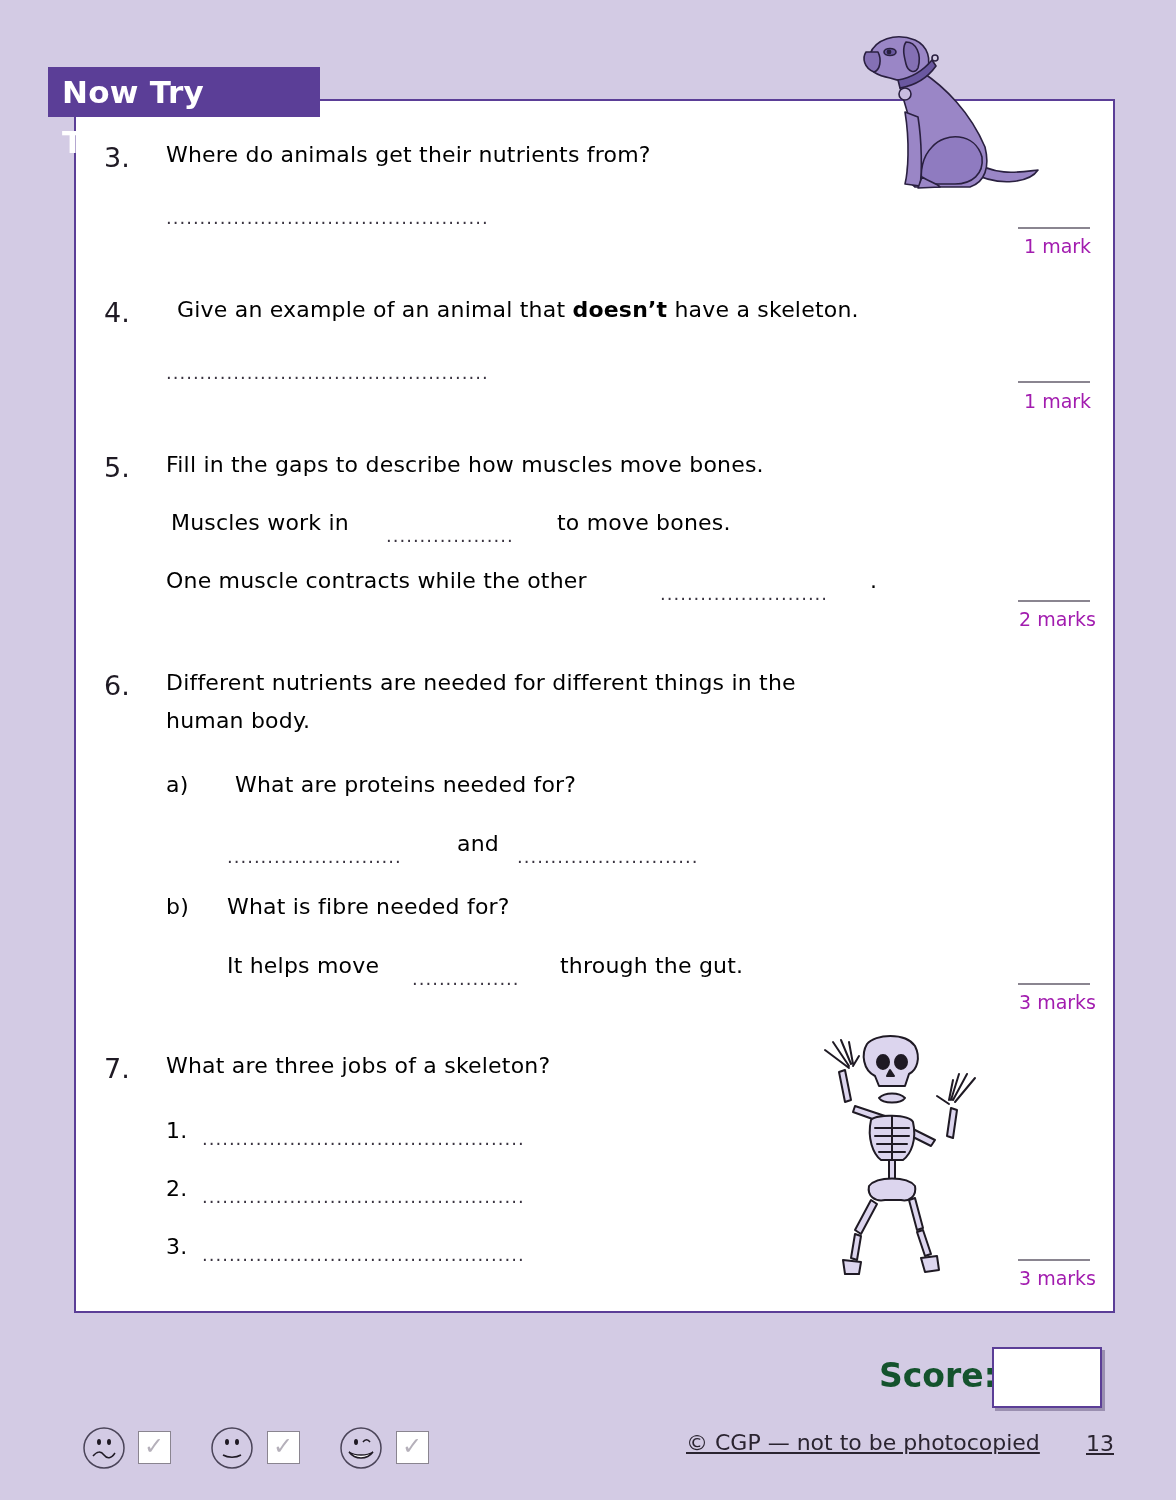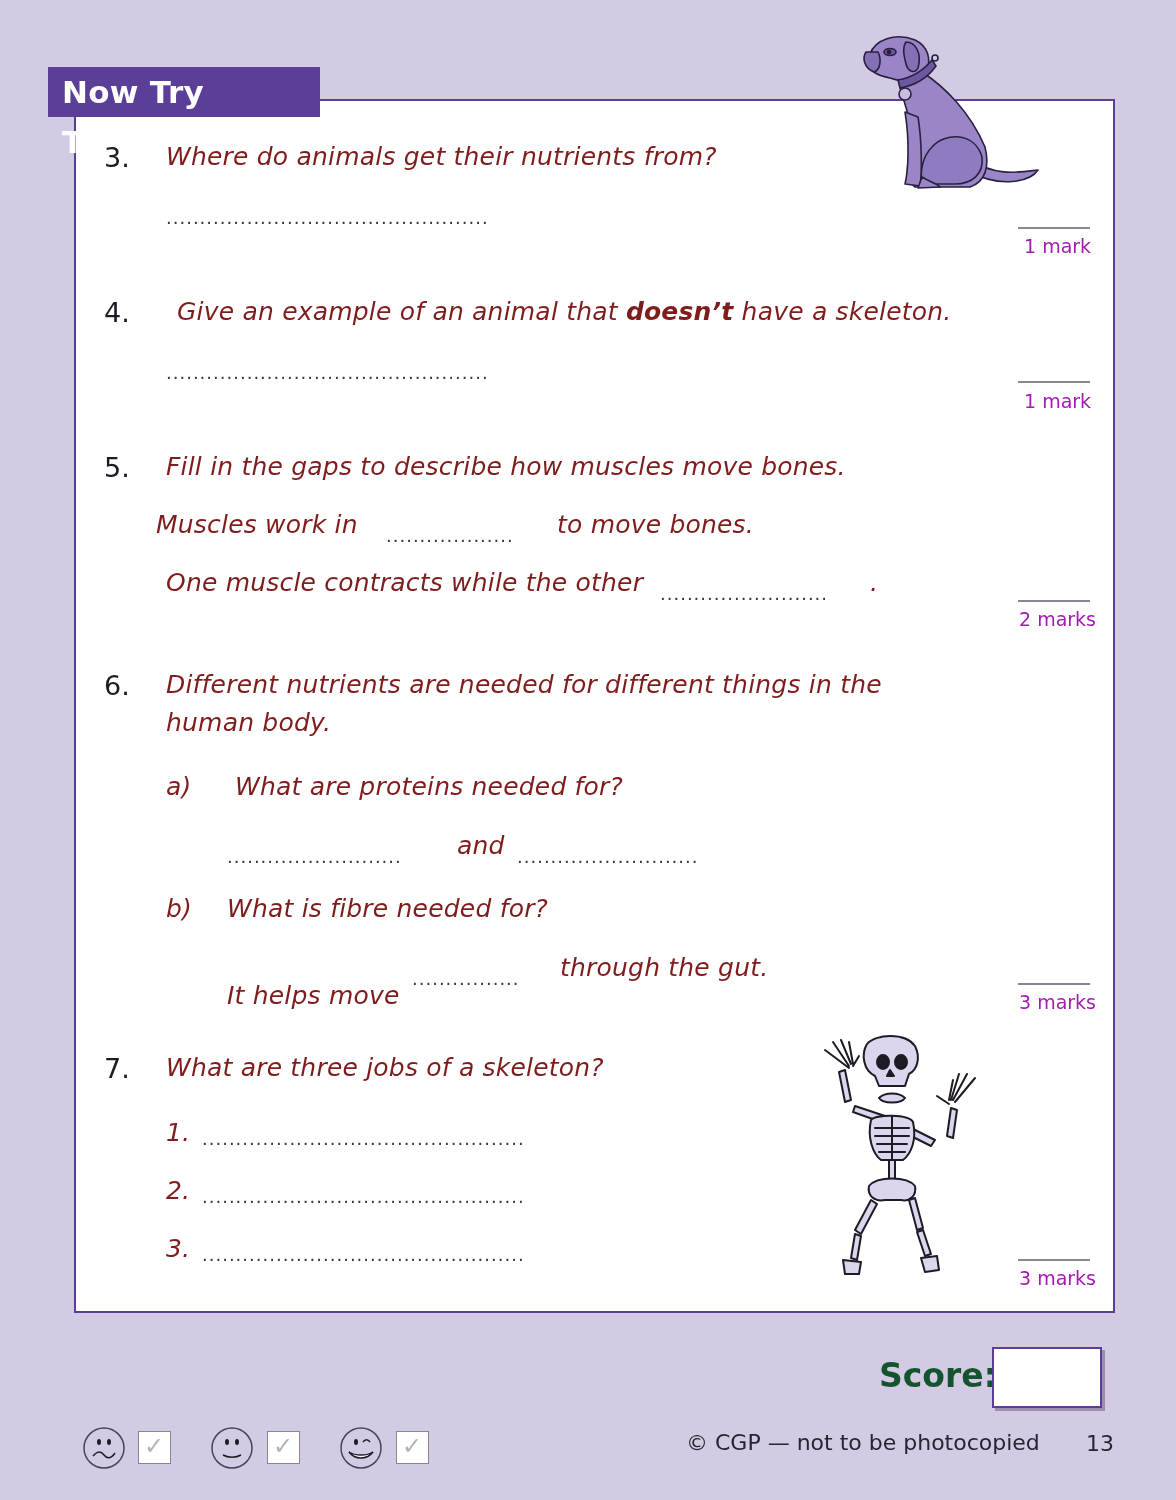--- a/index.html
+++ b/index.html
@@ -25,39 +25,39 @@
     background: #5b3e97;
     color: #ffffff;
     font-family: "DejaVu Sans", sans-serif;
     font-weight: bold;
     font-size: 31px;
     line-height: 50px;
     padding-left: 14px;
     letter-spacing: 0.3px;
   }
   .abs { position: absolute; white-space: nowrap; }
-  .q-text { font-size: 25px; color: #7f1d1d; letter-spacing: 0.2px; font-style: italic; }
+  .q-text { font-size: 22px; color: #000000; letter-spacing: 0.2px; }
   .q-num { font-size: 27px; color: #1f1a24; }
   .dots { font-size: 18px; color: #3a3440; letter-spacing: 1px; }
   .mark-line {
     position: absolute; width: 72px; height: 2px; background: #8a8590;
   }
   .mark-label { font-size: 19px; color: #a21caf; }
   .dog, .skeleton { position: absolute; }
   .score-label {
     font-weight: bold; font-size: 33px; color: #14532d;
   }
   .score-box {
     position: absolute; left: 992px; top: 1347px;
     width: 110px; height: 61px;
     background: #fff;
     border: 2.5px solid #5b3e97;
     box-shadow: 3px 3px 0 #9a8fb0;
   }
-  .footer-text { font-size: 22px; color: #2a2430; }
+  .footer-text { font-size: 22px; color: #2a2430; text-decoration: underline; }
   .face { position: absolute; }
   .tickbox {
     position: absolute; width: 33px; height: 33px;
     background: #fff; border: 1.5px solid #8a8590;
   }
 </style>
 </head>
 <body>
 
 <div class="frame"></div>
@@ -100,42 +100,42 @@
 <div class="abs q-num" style="left:104px;top:297px;">4.</div>
 <div class="abs q-text" style="left:177px;top:297px;">
   <span>Give an example of an animal that </span><b>doesn’t</b><span> have a skeleton.</span>
 </div>
 <div class="abs dots" style="left:166px;top:362px;">................................................</div>
 <div class="mark-line" style="left:1018px;top:381px;"></div>
 <div class="abs mark-label" style="left:1024px;top:390px;">1 mark</div>
 
 <div class="abs q-num" style="left:104px;top:452px;">5.</div>
 <div class="abs q-text" style="left:166px;top:452px;">Fill in the gaps to describe how muscles move bones.</div>
-<div class="abs q-text" style="left:156px;top:510px;">Muscles work in</div>
+<div class="abs q-text" style="left:171px;top:510px;">Muscles work in</div>
 <div class="abs dots" style="left:386px;top:525px;">...................</div>
 <div class="abs q-text" style="left:557px;top:510px;">to move bones.</div>
 <div class="abs q-text" style="left:166px;top:568px;">One muscle contracts while the other</div>
 <div class="abs dots" style="left:660px;top:583px;">.........................</div>
 <div class="abs q-text" style="left:870px;top:568px;">.</div>
 <div class="mark-line" style="left:1018px;top:600px;"></div>
 <div class="abs mark-label" style="left:1019px;top:608px;">2 marks</div>
 
 <div class="abs q-num" style="left:104px;top:670px;">6.</div>
 <div class="abs q-text" style="left:166px;top:670px;">Different nutrients are needed for different things in the</div>
 <div class="abs q-text" style="left:166px;top:708px;">human body.</div>
 
 <div class="abs q-text" style="left:166px;top:772px;">a)</div>
 <div class="abs q-text" style="left:235px;top:772px;">What are proteins needed for?</div>
 <div class="abs dots" style="left:227px;top:846px;">..........................</div>
 <div class="abs q-text" style="left:457px;top:831px;">and</div>
 <div class="abs dots" style="left:517px;top:846px;">...........................</div>
 
 <div class="abs q-text" style="left:166px;top:894px;">b)</div>
 <div class="abs q-text" style="left:227px;top:894px;">What is fibre needed for?</div>
-<div class="abs q-text" style="left:227px;top:953px;margin-top:28px;">It helps move</div>
+<div class="abs q-text" style="left:227px;top:953px;">It helps move</div>
 <div class="abs dots" style="left:412px;top:968px;">................</div>
 <div class="abs q-text" style="left:560px;top:953px;">through the gut.</div>
 <div class="mark-line" style="left:1018px;top:983px;"></div>
 <div class="abs mark-label" style="left:1019px;top:991px;">3 marks</div>
 
 <div class="abs q-num" style="left:104px;top:1053px;">7.</div>
 <div class="abs q-text" style="left:166px;top:1053px;">What are three jobs of a skeleton?</div>
 
 <div class="abs q-text" style="left:166px;top:1118px;">1.</div>
 <div class="abs dots" style="left:202px;top:1128px;">................................................</div>

